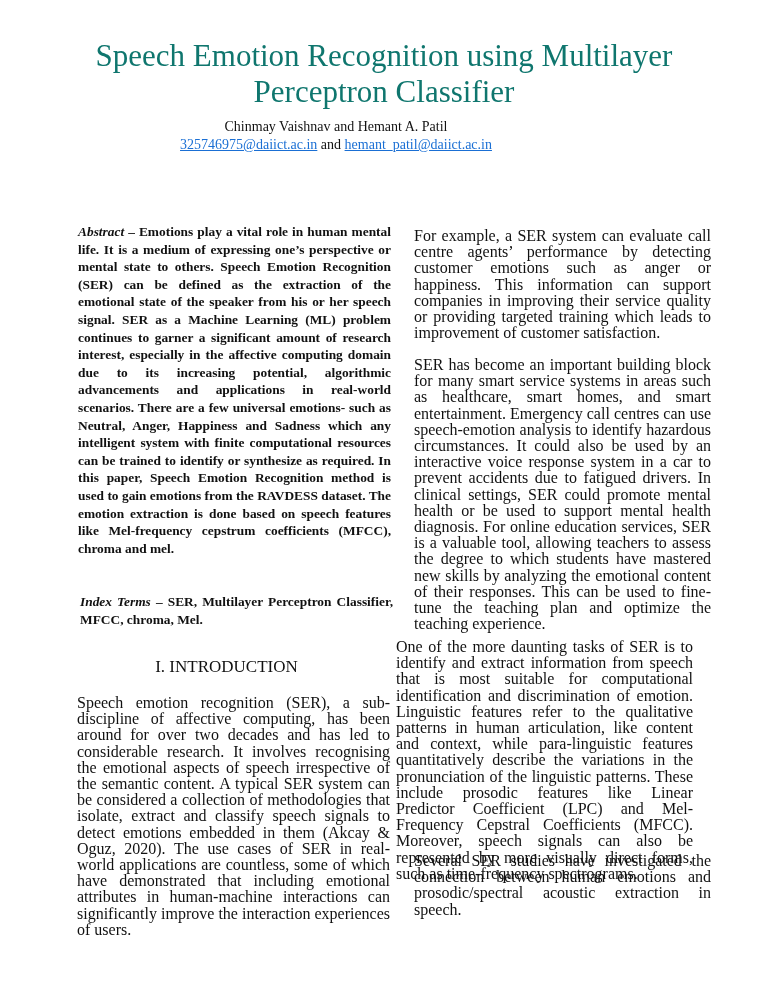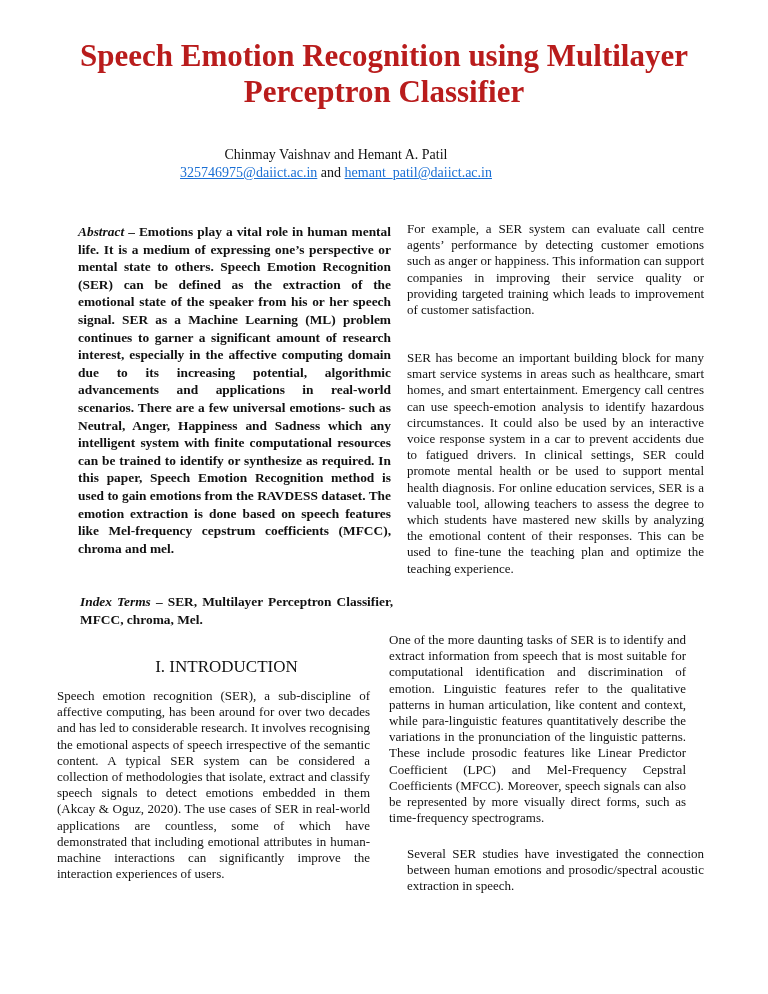--- a/index.html
+++ b/index.html
@@ -16,34 +16,33 @@
       color: #111111;
     }
     .title {
       position: absolute;
       left: 0;
       top: 38px;
       width: 768px;
       text-align: center;
       font-size: 31px;
       line-height: 36px;
-      font-weight: bold;
+      font-weight: normal;
       margin: 0;
-      color: #b91c1c;
+      color: #0f766e;
     }
     .authors {
       position: absolute;
       left: 0;
       top: 118px;
       width: 672px;
       text-align: center;
       font-size: 14px;
       line-height: 18px;
       color: #111;
-      margin-top: 28px;
     }
     .authors a {
       color: #1a6fd4;
       text-decoration: underline;
     }
     .abstract {
       position: absolute;
       left: 70px;
       top: 215px;
       width: 313px;
@@ -73,26 +72,26 @@
       top: 658px;
       width: 313px;
       text-align: center;
       font-size: 17px;
       line-height: 17px;
       font-weight: normal;
       margin: 0;
     }
     .para {
       position: absolute;
-      margin: 0;
-      font-size: 13px;
+      margin: 7px;
+      font-size: 16px;
       line-height: 16.2px;
       text-align: justify;
     }
-    .p-intro { left: 57px; top: 688px; width: 313px; }
+    .p-intro { left: 70px; top: 688px; width: 313px; }
     .p-r1 { left: 407px; top: 221px; width: 297px; }
     .p-r2 { left: 407px; top: 350px; width: 297px; }
     .p-r3 { left: 389px; top: 632px; width: 297px; }
     .p-r4 { left: 407px; top: 846px; width: 297px; }
   </style>
 </head>
 <body>
 
 <h1 class="title">
   <span>Speech Emotion Recognition using Multilayer</span><br>

